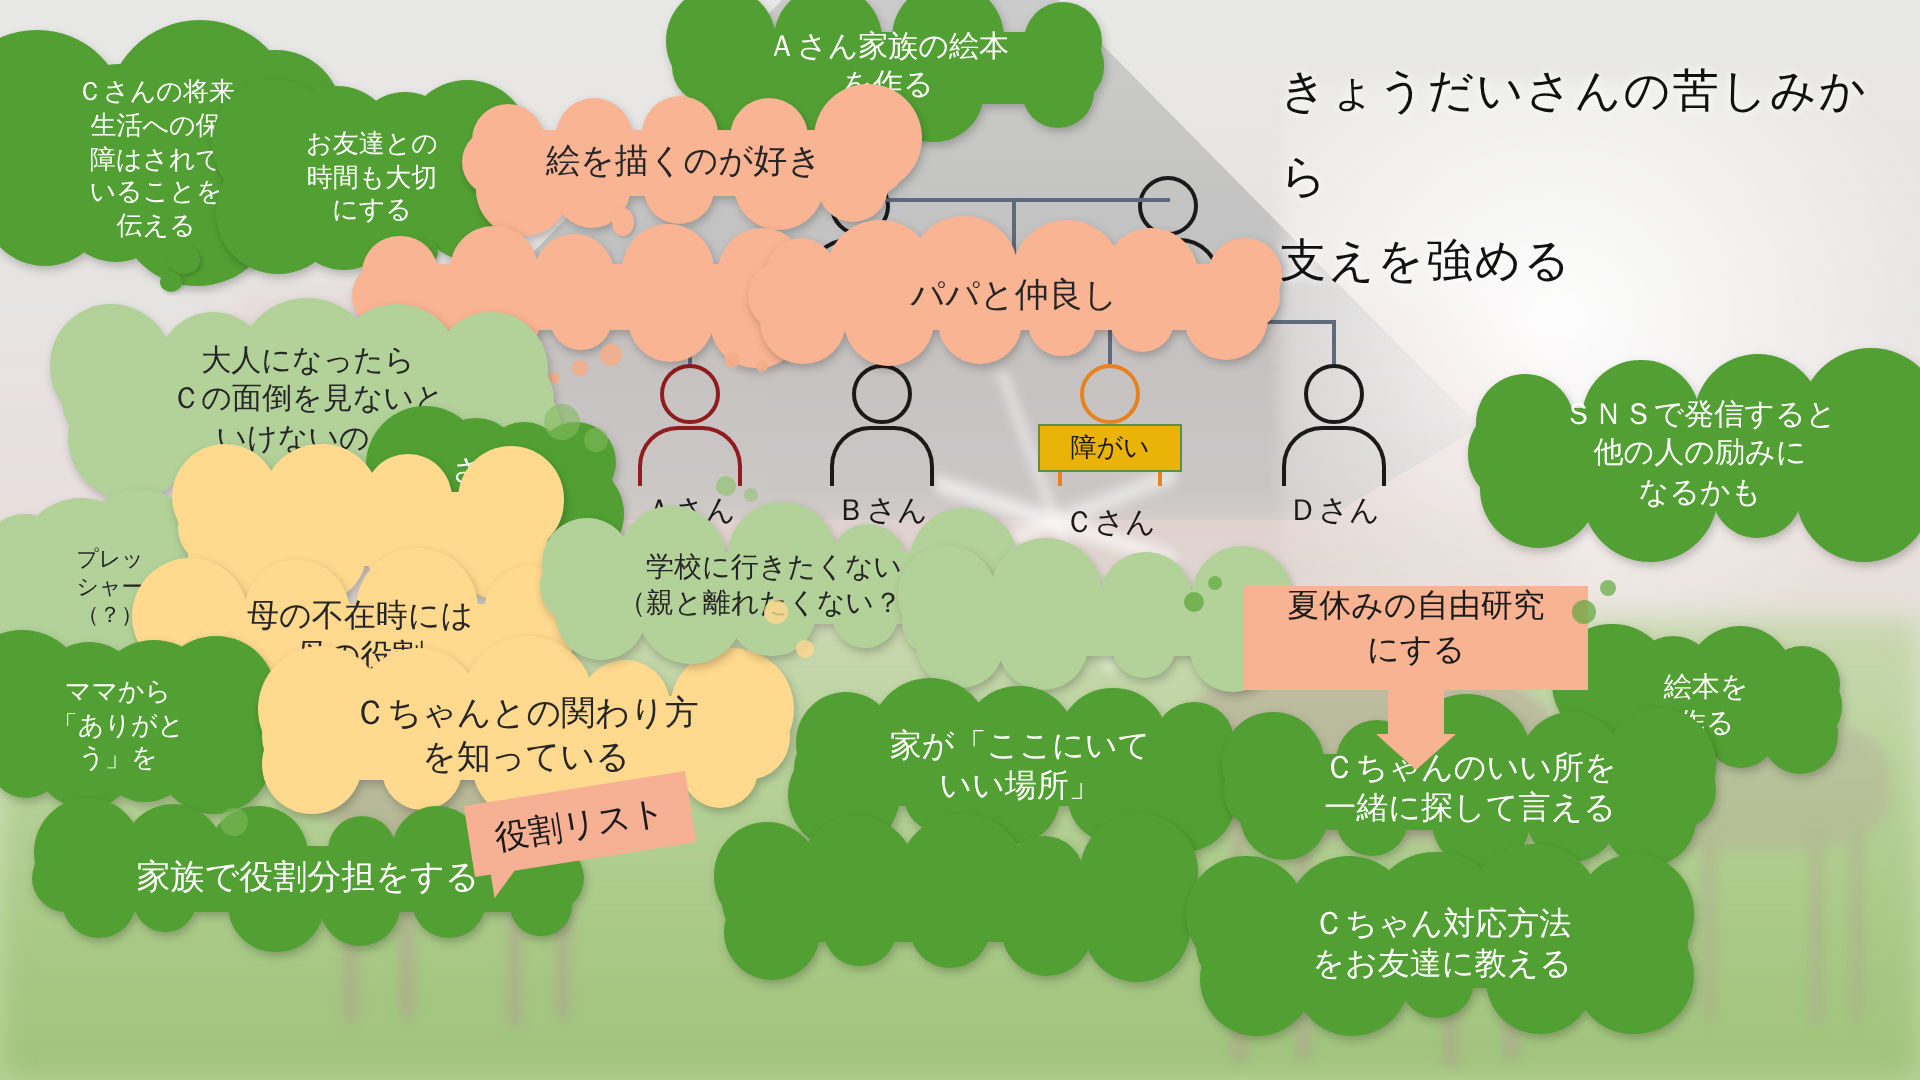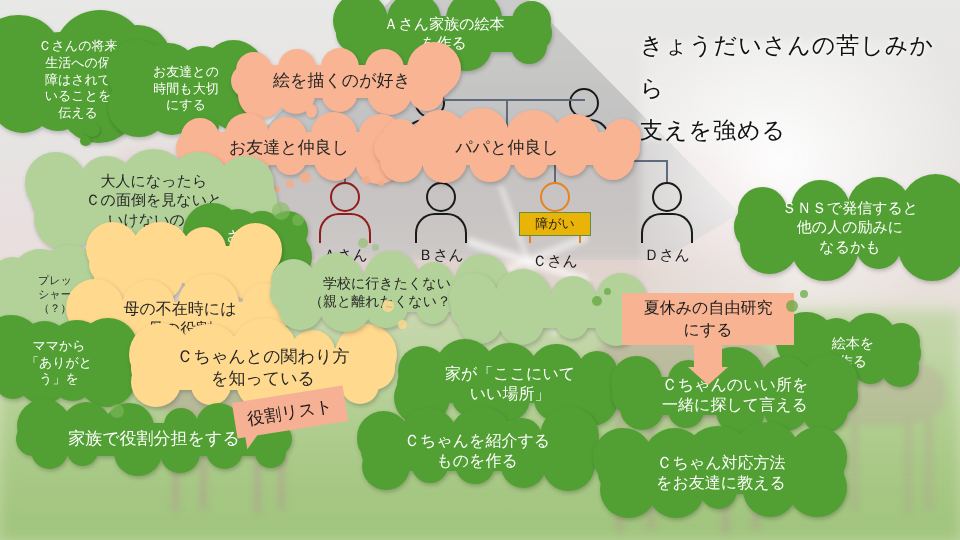--- a/index.html
+++ b/index.html
@@ -107,21 +107,21 @@
   
   .slide-title{
     position:absolute;color:#111;font-size:23px;letter-spacing:1px;line-height:1.85;
     text-shadow:0 0 4px rgba(255,255,255,.9),0 0 8px rgba(255,255,255,.7);
     white-space:pre-line;
   }
 
   
   .rectbox{
     position:absolute;background:#f7b392;color:#1a1a1a;
-    display:flex;align-items:center;justify-content:center;text-align:center;
+    display:flex;align-items:flex-start;justify-content:center;text-align:center;
     font-size:16px;line-height:1.35;white-space:pre-line;box-sizing:border-box;
   }
   .arrow-down{
     position:absolute;width:0;height:0;
   }
   .arrow-stem{position:absolute;background:#f7b392;}
 
   .rotlabel{
     position:absolute;background:#f6b093;color:#1a1a1a;
     display:flex;align-items:center;justify-content:center;
@@ -247,21 +247,20 @@
   </div>
 
   <div class="cloud c-salmon" style="left:238px;top:52px;width:208px;height:58px;font-size:17px;">
     <div class="lobes"><span style="position: absolute; left: 10.4px; top: 12.76px; width: 187.2px; height: 33.64px; background: rgb(249, 180, 147); border-radius: 19.72px;"></span><span style="position: absolute; left: -1.9515px; top: 0.173938px; width: 36.3644px; height: 36.3644px; background: rgb(249, 180, 147); border-radius: 50%;"></span><span style="position: absolute; left: 39.5704px; top: -2.76962px; width: 38.8205px; height: 38.8205px; background: rgb(249, 180, 147); border-radius: 50%;"></span><span style="position: absolute; left: 82.6772px; top: -3.55091px; width: 38.7269px; height: 38.7269px; background: rgb(249, 180, 147); border-radius: 50%;"></span><span style="position: absolute; left: 126.586px; top: -3.43044px; width: 39.8865px; height: 39.8865px; background: rgb(249, 180, 147); border-radius: 50%;"></span><span style="position: absolute; left: 169.442px; top: -9.81748px; width: 53.9301px; height: 53.9301px; background: rgb(249, 180, 147); border-radius: 50%;"></span><span style="position: absolute; left: 0.268461px; top: 19.503px; width: 46.2725px; height: 46.2725px; background: rgb(249, 180, 147); border-radius: 50%;"></span><span style="position: absolute; left: 38.6538px; top: 23.519px; width: 38.535px; height: 38.535px; background: rgb(249, 180, 147); border-radius: 50%;"></span><span style="position: absolute; left: 83.6582px; top: 23.8827px; width: 35.6415px; height: 35.6415px; background: rgb(249, 180, 147); border-radius: 50%;"></span><span style="position: absolute; left: 128.65px; top: 17.4684px; width: 45.428px; height: 45.428px; background: rgb(249, 180, 147); border-radius: 50%;"></span><span style="position: absolute; left: 170.669px; top: 23.2828px; width: 35.5628px; height: 35.5628px; background: rgb(249, 180, 147); border-radius: 50%;"></span><span style="position: absolute; left: -7px; top: 11.6px; width: 34.8px; height: 34.8px; background: rgb(249, 180, 147); border-radius: 50%;"></span><span style="position: absolute; left: 180.2px; top: 11.6px; width: 34.8px; height: 34.8px; background: rgb(249, 180, 147); border-radius: 50%;"></span></div>
     <div class="txt">絵を描くのが好き</div>
   </div>
   <div class="tail" style="left:306px;top:104px;width:11px;height:14px;background:#f9b493;"></div>
 
   <div class="cloud c-salmon" style="left:182px;top:120px;width:214px;height:56px;font-size:17px;">
     <div class="lobes"><span style="position: absolute; left: 10.7px; top: 12.32px; width: 192.6px; height: 32.48px; background: rgb(249, 180, 147); border-radius: 19.04px;"></span><span style="position: absolute; left: -0.95248px; top: -2.06229px; width: 37.5157px; height: 37.5157px; background: rgb(249, 180, 147); border-radius: 50%;"></span><span style="position: absolute; left: 43.2711px; top: -6.64443px; width: 43.384px; height: 43.384px; background: rgb(249, 180, 147); border-radius: 50%;"></span><span style="position: absolute; left: 84.5953px; top: -3.30092px; width: 39.9184px; height: 39.9184px; background: rgb(249, 180, 147); border-radius: 50%;"></span><span style="position: absolute; left: 128.842px; top: -7.70696px; width: 45.6918px; height: 45.6918px; background: rgb(249, 180, 147); border-radius: 50%;"></span><span style="position: absolute; left: 176.916px; top: -6.14478px; width: 44.0244px; height: 44.0244px; background: rgb(249, 180, 147); border-radius: 50%;"></span><span style="position: absolute; left: 2.15483px; top: 19.7096px; width: 38.9669px; height: 38.9669px; background: rgb(249, 180, 147); border-radius: 50%;"></span><span style="position: absolute; left: 43.321px; top: 17.9324px; width: 44.35px; height: 44.35px; background: rgb(249, 180, 147); border-radius: 50%;"></span><span style="position: absolute; left: 92.554px; top: 23.5979px; width: 31.8451px; height: 31.8451px; background: rgb(249, 180, 147); border-radius: 50%;"></span><span style="position: absolute; left: 131.562px; top: 17.054px; width: 43.6498px; height: 43.6498px; background: rgb(249, 180, 147); border-radius: 50%;"></span><span style="position: absolute; left: 173.388px; top: 18.1226px; width: 46.3304px; height: 46.3304px; background: rgb(249, 180, 147); border-radius: 50%;"></span><span style="position: absolute; left: -6.1px; top: 11.2px; width: 33.6px; height: 33.6px; background: rgb(249, 180, 147); border-radius: 50%;"></span><span style="position: absolute; left: 186.5px; top: 11.2px; width: 33.6px; height: 33.6px; background: rgb(249, 180, 147); border-radius: 50%;"></span></div>
-    <div class="txt">お友達と仲良し</div>
   </div>
 
   <div class="cloud c-salmon" style="left:378px;top:120px;width:258px;height:56px;font-size:17px;">
     <div class="lobes"><span style="position: absolute; left: 12.9px; top: 12.32px; width: 232.2px; height: 32.48px; background: rgb(249, 180, 147); border-radius: 19.04px;"></span><span style="position: absolute; left: 4.54193px; top: -1.21055px; width: 35.5209px; height: 35.5209px; background: rgb(249, 180, 147); border-radius: 50%;"></span><span style="position: absolute; left: 35.0357px; top: -10.2083px; width: 54.3562px; height: 54.3562px; background: rgb(249, 180, 147); border-radius: 50%;"></span><span style="position: absolute; left: 76.8376px; top: -11.8878px; width: 53.9762px; height: 53.9762px; background: rgb(249, 180, 147); border-radius: 50%;"></span><span style="position: absolute; left: 127.532px; top: -10.3182px; width: 55.0899px; height: 55.0899px; background: rgb(249, 180, 147); border-radius: 50%;"></span><span style="position: absolute; left: 174.121px; top: -6.0762px; width: 47.1687px; height: 47.1687px; background: rgb(249, 180, 147); border-radius: 50%;"></span><span style="position: absolute; left: 226.063px; top: -0.761674px; width: 36.4821px; height: 36.4821px; background: rgb(249, 180, 147); border-radius: 50%;"></span><span style="position: absolute; left: 1.84449px; top: 18.9654px; width: 42.6827px; height: 42.6827px; background: rgb(249, 180, 147); border-radius: 50%;"></span><span style="position: absolute; left: 44.4611px; top: 17.8179px; width: 44.9009px; height: 44.9009px; background: rgb(249, 180, 147); border-radius: 50%;"></span><span style="position: absolute; left: 90.7308px; top: 20.4619px; width: 41.8231px; height: 41.8231px; background: rgb(249, 180, 147); border-radius: 50%;"></span><span style="position: absolute; left: 136.428px; top: 24.3133px; width: 33.403px; height: 33.403px; background: rgb(249, 180, 147); border-radius: 50%;"></span><span style="position: absolute; left: 177.402px; top: 24.4923px; width: 31.7221px; height: 31.7221px; background: rgb(249, 180, 147); border-radius: 50%;"></span><span style="position: absolute; left: 213.751px; top: 17.6314px; width: 42.396px; height: 42.396px; background: rgb(249, 180, 147); border-radius: 50%;"></span><span style="position: absolute; left: -3.9px; top: 11.2px; width: 33.6px; height: 33.6px; background: rgb(249, 180, 147); border-radius: 50%;"></span><span style="position: absolute; left: 228.3px; top: 11.2px; width: 33.6px; height: 33.6px; background: rgb(249, 180, 147); border-radius: 50%;"></span></div>
     <div class="txt">パパと仲良し</div>
   </div>
 
   <div class="deco-dot" style="left:300px;top:172px;width:11px;height:11px;background:#f6ad88;"></div>
   <div class="deco-dot" style="left:286px;top:180px;width:8px;height:8px;background:#f6ad88;"></div>
   <div class="deco-dot" style="left:274px;top:186px;width:6px;height:6px;background:#f6ad88;"></div>
@@ -328,22 +327,20 @@
   </div>
 
   <div class="cloud c-green" style="left:406px;top:352px;width:208px;height:64px;font-size:16px;">
     <div class="lobes"><span style="position: absolute; left: 10.4px; top: 14.08px; width: 187.2px; height: 37.12px; background: rgb(82, 160, 51); border-radius: 21.76px;"></span><span style="position: absolute; left: -8.30252px; top: -6.04859px; width: 50.7288px; height: 50.7288px; background: rgb(82, 160, 51); border-radius: 50%;"></span><span style="position: absolute; left: 28.5007px; top: -13.3106px; width: 60.5217px; height: 60.5217px; background: rgb(82, 160, 51); border-radius: 50%;"></span><span style="position: absolute; left: 75.4862px; top: -9.28543px; width: 56.4618px; height: 56.4618px; background: rgb(82, 160, 51); border-radius: 50%;"></span><span style="position: absolute; left: 123.126px; top: -8.07829px; width: 54.5553px; height: 54.5553px; background: rgb(82, 160, 51); border-radius: 50%;"></span><span style="position: absolute; left: 171.245px; top: -1.003px; width: 39.6463px; height: 39.6463px; background: rgb(82, 160, 51); border-radius: 50%;"></span><span style="position: absolute; left: -11.5676px; top: 17.9001px; width: 55.209px; height: 55.209px; background: rgb(82, 160, 51); border-radius: 50%;"></span><span style="position: absolute; left: 45.7548px; top: 27.9778px; width: 36.1249px; height: 36.1249px; background: rgb(82, 160, 51); border-radius: 50%;"></span><span style="position: absolute; left: 77.0191px; top: 22.5853px; width: 46.9718px; height: 46.9718px; background: rgb(82, 160, 51); border-radius: 50%;"></span><span style="position: absolute; left: 128.39px; top: 24.4806px; width: 44.0383px; height: 44.0383px; background: rgb(82, 160, 51); border-radius: 50%;"></span><span style="position: absolute; left: 159.469px; top: 20.8259px; width: 52.79px; height: 52.79px; background: rgb(82, 160, 51); border-radius: 50%;"></span><span style="position: absolute; left: -8.8px; top: 12.8px; width: 38.4px; height: 38.4px; background: rgb(82, 160, 51); border-radius: 50%;"></span><span style="position: absolute; left: 178.4px; top: 12.8px; width: 38.4px; height: 38.4px; background: rgb(82, 160, 51); border-radius: 50%;"></span></div>
     <div class="txt">家が「ここにいて
 いい場所」</div>
   </div>
 
   <div class="cloud c-green" style="left:370px;top:418px;width:214px;height:66px;font-size:16px;">
     <div class="lobes"><span style="position: absolute; left: 10.7px; top: 14.52px; width: 192.6px; height: 38.28px; background: rgb(82, 160, 51); border-radius: 22.44px;"></span><span style="position: absolute; left: -13.2951px; top: -6.85082px; width: 53.6381px; height: 53.6381px; background: rgb(82, 160, 51); border-radius: 50%;"></span><span style="position: absolute; left: 28.8902px; top: -9.79981px; width: 59.0043px; height: 59.0043px; background: rgb(82, 160, 51); border-radius: 50%;"></span><span style="position: absolute; left: 79.2708px; top: -11.4081px; width: 63.5066px; height: 63.5066px; background: rgb(82, 160, 51); border-radius: 50%;"></span><span style="position: absolute; left: 132.177px; top: 0.337107px; width: 39.7158px; height: 39.7158px; background: rgb(82, 160, 51); border-radius: 50%;"></span><span style="position: absolute; left: 169.865px; top: -11.3703px; width: 58.6839px; height: 58.6839px; background: rgb(82, 160, 51); border-radius: 50%;"></span><span style="position: absolute; left: -8.4931px; top: 23.5206px; width: 48.0495px; height: 48.0495px; background: rgb(82, 160, 51); border-radius: 50%;"></span><span style="position: absolute; left: 42.3812px; top: 29.8741px; width: 35.4821px; height: 35.4821px; background: rgb(82, 160, 51); border-radius: 50%;"></span><span style="position: absolute; left: 85.1138px; top: 25.9381px; width: 39.5704px; height: 39.5704px; background: rgb(82, 160, 51); border-radius: 50%;"></span><span style="position: absolute; left: 130.633px; top: 24.7195px; width: 44.9486px; height: 44.9486px; background: rgb(82, 160, 51); border-radius: 50%;"></span><span style="position: absolute; left: 171.791px; top: 19.3683px; width: 53.393px; height: 53.393px; background: rgb(82, 160, 51); border-radius: 50%;"></span><span style="position: absolute; left: -9.1px; top: 13.2px; width: 39.6px; height: 39.6px; background: rgb(82, 160, 51); border-radius: 50%;"></span><span style="position: absolute; left: 183.5px; top: 13.2px; width: 39.6px; height: 39.6px; background: rgb(82, 160, 51); border-radius: 50%;"></span></div>
-    <div class="txt">Ｃちゃんを紹介する
-ものを作る</div>
   </div>
 
   <div class="cloud c-green" style="left:748px;top:186px;width:204px;height:82px;font-size:15px;">
     <div class="lobes"><span style="position: absolute; left: 10.2px; top: 18.04px; width: 183.6px; height: 47.56px; background: rgb(82, 160, 51); border-radius: 27.88px;"></span><span style="position: absolute; left: -10.0121px; top: 1.16734px; width: 49.3608px; height: 49.3608px; background: rgb(82, 160, 51); border-radius: 50%;"></span><span style="position: absolute; left: 42.9841px; top: -6.32223px; width: 58.7198px; height: 58.7198px; background: rgb(82, 160, 51); border-radius: 50%;"></span><span style="position: absolute; left: 98.6508px; top: -8.5471px; width: 64.7459px; height: 64.7459px; background: rgb(82, 160, 51); border-radius: 50%;"></span><span style="position: absolute; left: 151.521px; top: -12.0733px; width: 71.5773px; height: 71.5773px; background: rgb(82, 160, 51); border-radius: 50%;"></span><span style="position: absolute; left: -7.8871px; top: 28.8849px; width: 58.8213px; height: 58.8213px; background: rgb(82, 160, 51); border-radius: 50%;"></span><span style="position: absolute; left: 43.1391px; top: 26.213px; width: 68.363px; height: 68.363px; background: rgb(82, 160, 51); border-radius: 50%;"></span><span style="position: absolute; left: 108.202px; top: 38.122px; width: 44.8646px; height: 44.8646px; background: rgb(82, 160, 51); border-radius: 50%;"></span><span style="position: absolute; left: 149.515px; top: 25.8218px; width: 68.9934px; height: 68.9934px; background: rgb(82, 160, 51); border-radius: 50%;"></span><span style="position: absolute; left: -14.4px; top: 16.4px; width: 49.2px; height: 49.2px; background: rgb(82, 160, 51); border-radius: 50%;"></span><span style="position: absolute; left: 169.2px; top: 16.4px; width: 49.2px; height: 49.2px; background: rgb(82, 160, 51); border-radius: 50%;"></span></div>
     <div class="txt">ＳＮＳで発信すると
 他の人の励みに
 なるかも</div>
   </div>
 
   <div class="cloud c-green" style="left:798px;top:322px;width:110px;height:62px;font-size:14px;">

